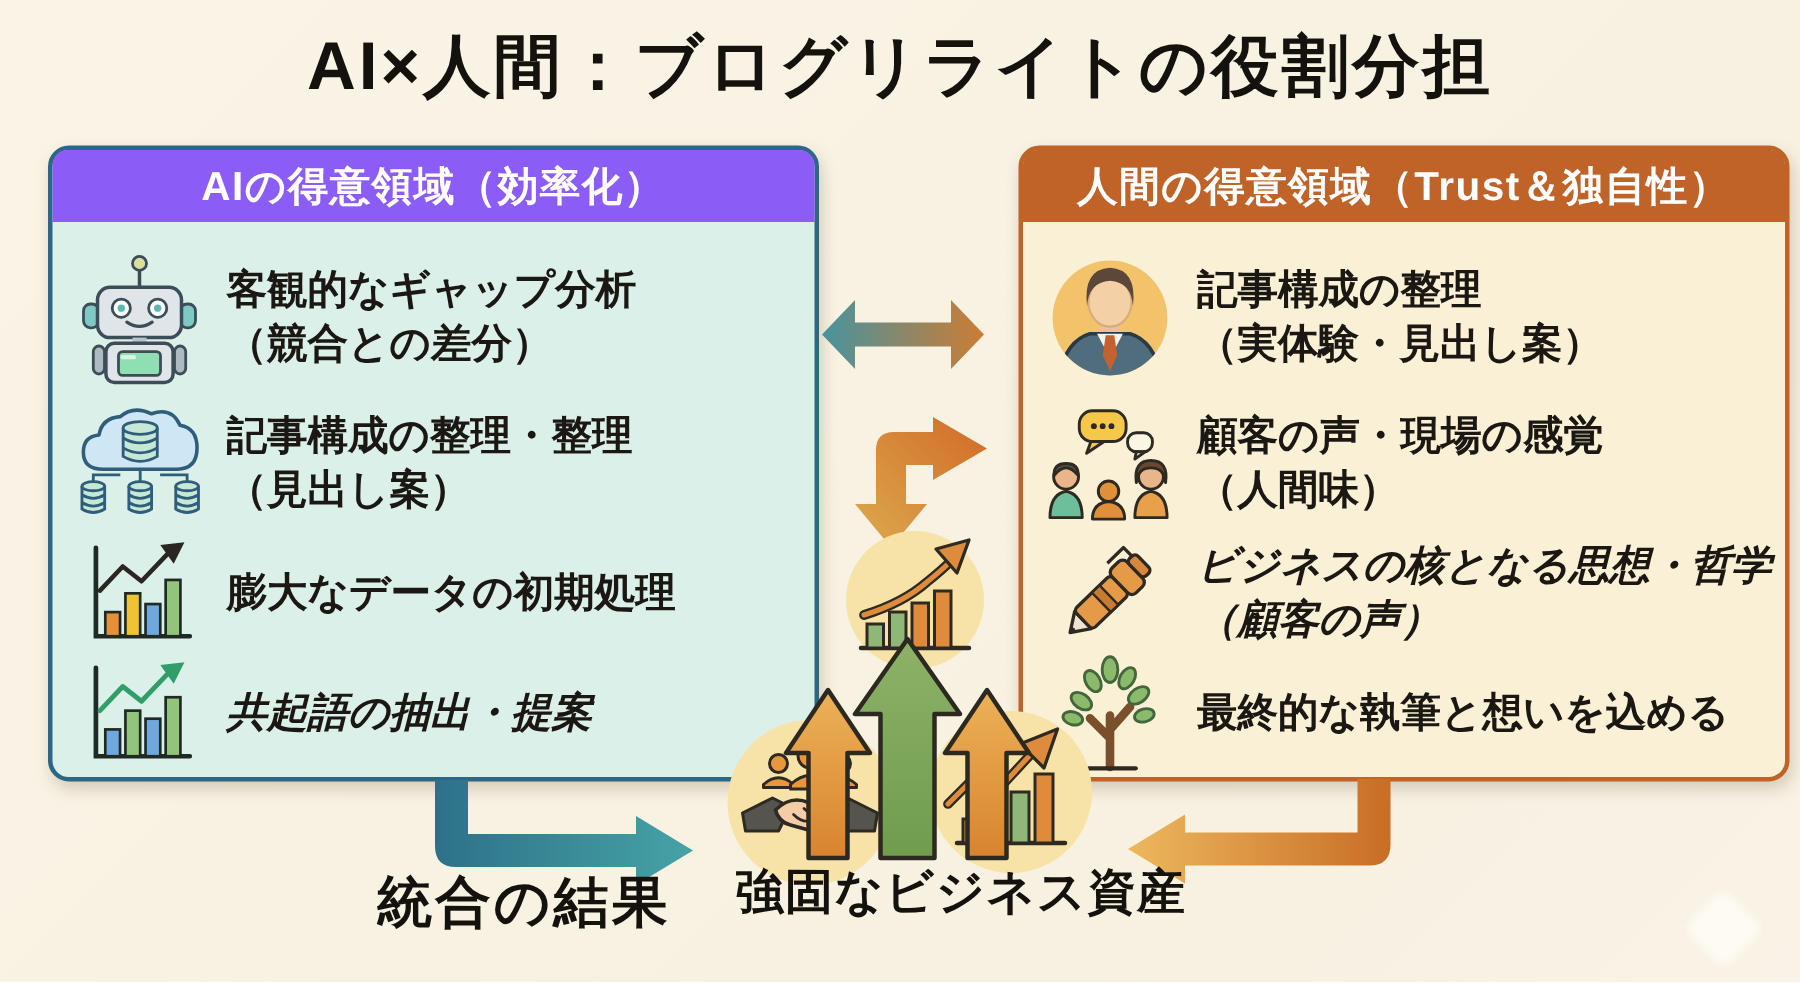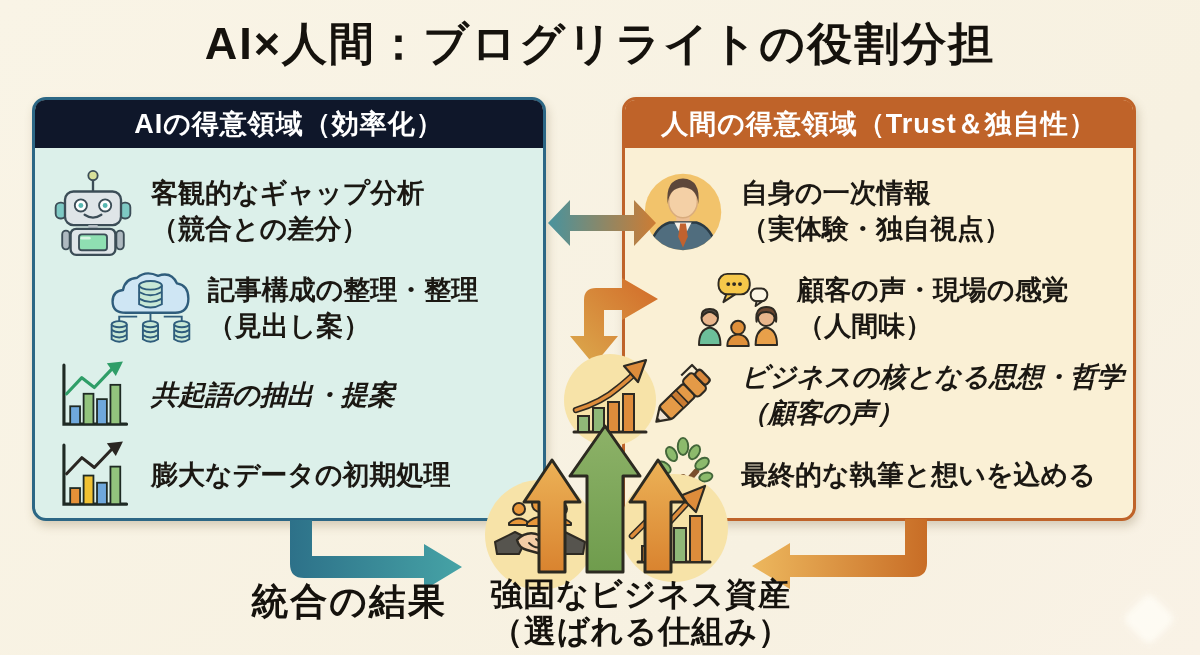--- a/index.html
+++ b/index.html
@@ -12,31 +12,31 @@
   .title{
     position:absolute; top:14px; left:0; width:100%; text-align:center;
     font-size:45px; font-weight:900; letter-spacing:2px; color:#15120d;
   }
   .panel{
     position:absolute; top:97px; width:514px; height:424px;
     border-radius:14px; box-shadow:2px 5px 10px rgba(110,90,50,.25);
     box-sizing:border-box;
   }
   .panel.left{ left:32px; background:#dcf0ea; border:3px solid #2c6785;}
-  .panel.right{ left:622px; background:#faf0d5; border:3px solid #bf6329;}
+  .panel.right{ left:679px; background:#faf0d5; border:3px solid #bf6329;}
   .panel-header{
     height:48px; border-radius:10px 10px 0 0; display:flex; align-items:center;
     justify-content:center; color:#ffffff; font-size:27px; font-weight:700;
     letter-spacing:1px;
   }
-  .panel.left  .panel-header{ background:#0f172a; }
+  .panel.left  .panel-header{ background:#8b5cf6; }
   .panel.right .panel-header{ background:#bf6329; }
   .panel-body{ display:flex; flex-direction:column; padding:14px 8px 6px 8px; }
   .row{ display:flex; align-items:center; }
-  .row.h1{ height:100px; } .row.h2{ height:94px;justify-content:center; } .row.h3{ height:80px;font-style:italic; } .row.h4{ height:80px; }
+  .row.h1{ height:100px; } .row.h2{ height:94px; } .row.h3{ height:80px;font-style:italic; } .row.h4{ height:80px; }
   .icon-box{ flex:0 0 100px; display:flex; justify-content:center; align-items:center; }
   .txt{ font-size:27px; font-weight:700; line-height:1.32; color:#1b1813; margin-left:8px;}
   .abs{ position:absolute; }
   .footer-label{
     position:absolute; text-align:right; font-weight:900; color:#15120d;
   }
   #integration-label{ left:187px; top:577px; width:260px; font-size:37px; letter-spacing:2px;}
   #asset-label{ left:419px; top:576px; width:372px; font-size:32px; line-height:1.15; letter-spacing:1px;}
   .sparkle{
     position:absolute; left:1130px; top:600px; width:38px; height:38px;
@@ -104,56 +104,56 @@
               <path d="M73,66 Q81,71 89,66 M73,71.5 Q81,76.5 89,71.5" fill="none"></path>
             </g>
           </svg>
         </div>
         <div class="txt">
           <div>記事構成の整理・整理</div>
           <div>（見出し案）</div>
         </div>
       </div>
 
+      <div class="row h4">
+        <div class="icon-box">
+          <svg width="76" height="76" viewBox="0 0 85 85">
+            <path d="M10,8 V74 H80" stroke="#1f2a24" stroke-width="3.5" fill="none" stroke-linecap="round"></path>
+            <g stroke="#1f2a24" stroke-width="2">
+              <rect x="17" y="56" width="11" height="18" fill="#e69138"></rect>
+              <rect x="32" y="42" width="11" height="32" fill="#f1c232"></rect>
+              <rect x="47" y="50" width="11" height="24" fill="#6fa8dc"></rect>
+              <rect x="62" y="32" width="11" height="42" fill="#93c47d"></rect>
+            </g>
+            <polyline points="13,40 30,22 44,33 64,12" stroke="#2a2622" stroke-width="3.4" fill="none" stroke-linecap="round" stroke-linejoin="round"></polyline>
+            <polygon points="58,6 76,4 68,20" fill="#2a2622"></polygon>
+          </svg>
+        </div>
+        <div class="txt">
+          <div>膨大なデータの初期処理</div>
+          <div></div>
+        </div>
+      </div>
+
       <div class="row h3">
         <div class="icon-box">
           <svg width="76" height="76" viewBox="0 0 85 85">
             <path d="M10,8 V74 H80" stroke="#1f2a24" stroke-width="3.5" fill="none" stroke-linecap="round"></path>
             <g stroke="#1f2a24" stroke-width="2">
               <rect x="17" y="54" width="11" height="20" fill="#6fa8dc"></rect>
               <rect x="32" y="40" width="11" height="34" fill="#93c47d"></rect>
               <rect x="47" y="46" width="11" height="28" fill="#6fa8dc"></rect>
               <rect x="62" y="30" width="11" height="44" fill="#93c47d"></rect>
             </g>
             <polyline points="13,40 30,22 44,33 64,12" stroke="#2f9e68" stroke-width="3.6" fill="none" stroke-linecap="round" stroke-linejoin="round"></polyline>
             <polygon points="58,6 76,4 68,20" fill="#2f9e68"></polygon>
           </svg>
         </div>
         <div class="txt">
           <div>共起語の抽出・提案</div>
-          <div></div>
-        </div>
-      </div>
-
-      <div class="row h4">
-        <div class="icon-box">
-          <svg width="76" height="76" viewBox="0 0 85 85">
-            <path d="M10,8 V74 H80" stroke="#1f2a24" stroke-width="3.5" fill="none" stroke-linecap="round"></path>
-            <g stroke="#1f2a24" stroke-width="2">
-              <rect x="17" y="56" width="11" height="18" fill="#e69138"></rect>
-              <rect x="32" y="42" width="11" height="32" fill="#f1c232"></rect>
-              <rect x="47" y="50" width="11" height="24" fill="#6fa8dc"></rect>
-              <rect x="62" y="32" width="11" height="42" fill="#93c47d"></rect>
-            </g>
-            <polyline points="13,40 30,22 44,33 64,12" stroke="#2a2622" stroke-width="3.4" fill="none" stroke-linecap="round" stroke-linejoin="round"></polyline>
-            <polygon points="58,6 76,4 68,20" fill="#2a2622"></polygon>
-          </svg>
-        </div>
-        <div class="txt">
-          <div>膨大なデータの初期処理</div>
           <div></div>
         </div>
       </div>
 
     </div>
   </div>
 
   <div class="panel right">
     <div class="panel-header">人間の得意領域（Trust＆独自性）</div>
     <div class="panel-body">
@@ -171,22 +171,22 @@
               <rect x="37" y="46" width="14" height="14" fill="#edbf94"></rect>
               <path d="M8,88 Q13,62 30,57 L58,57 Q75,62 80,88 Z" fill="#506d7e" stroke="#2a3a44" stroke-width="2.5" stroke-linejoin="round"></path>
               <path d="M35,57 L53,57 L44,74 Z" fill="#f7f3ea"></path>
               <path d="M41,58 L47,58 L49,72 L44,83 L39,72 Z" fill="#c2622e"></path>
               <ellipse cx="44" cy="35" rx="15" ry="17" fill="#f4d0a6" stroke="#d9ac7d" stroke-width="1.5"></ellipse>
               <path d="M28,38 Q25,12 44,11 Q63,12 60,38 Q59,21 44,20 Q29,21 28,38 Z" fill="#5d473a"></path>
             </g>
           </svg>
         </div>
         <div class="txt">
-          <div>自身の一次情報</div>
-          <div>（実体験・独自視点）</div>
+          <div>記事構成の整理</div>
+          <div>（実体験・見出し案）</div>
         </div>
       </div>
 
       <div class="row h2">
         <div class="icon-box">
           <svg width="88" height="80" viewBox="0 0 90 82">
             <g stroke="#2e2a22" stroke-width="2" stroke-linejoin="round">
               <rect x="24" y="5" width="32" height="21" rx="9" fill="#f6c84a"></rect>
               <path d="M32,26 L29,34 L41,26 Z" fill="#f6c84a"></path>
               <rect x="57" y="20" width="17" height="13" rx="6" fill="#fbf5e4"></rect>
@@ -358,18 +358,17 @@
           <stop offset="1" stop-color="#c86d26"></stop>
     </linearGradient>
       </defs>
     <path d="M189,0 H167 V36 H52 V24 L14,47 L52,70 V58 H175 Q189,58 189,44 Z" fill="url(#g4)"></path>
   </svg>
 
   <div id="integration-label" class="footer-label">統合の結果</div>
 
   <div id="asset-label" class="footer-label">
     <div>強固なビジネス資産</div>
-    <div>（選ばれる仕組み）</div>
   </div>
 
   <div class="sparkle"></div>
 
 </div>
 
 </body></html>

